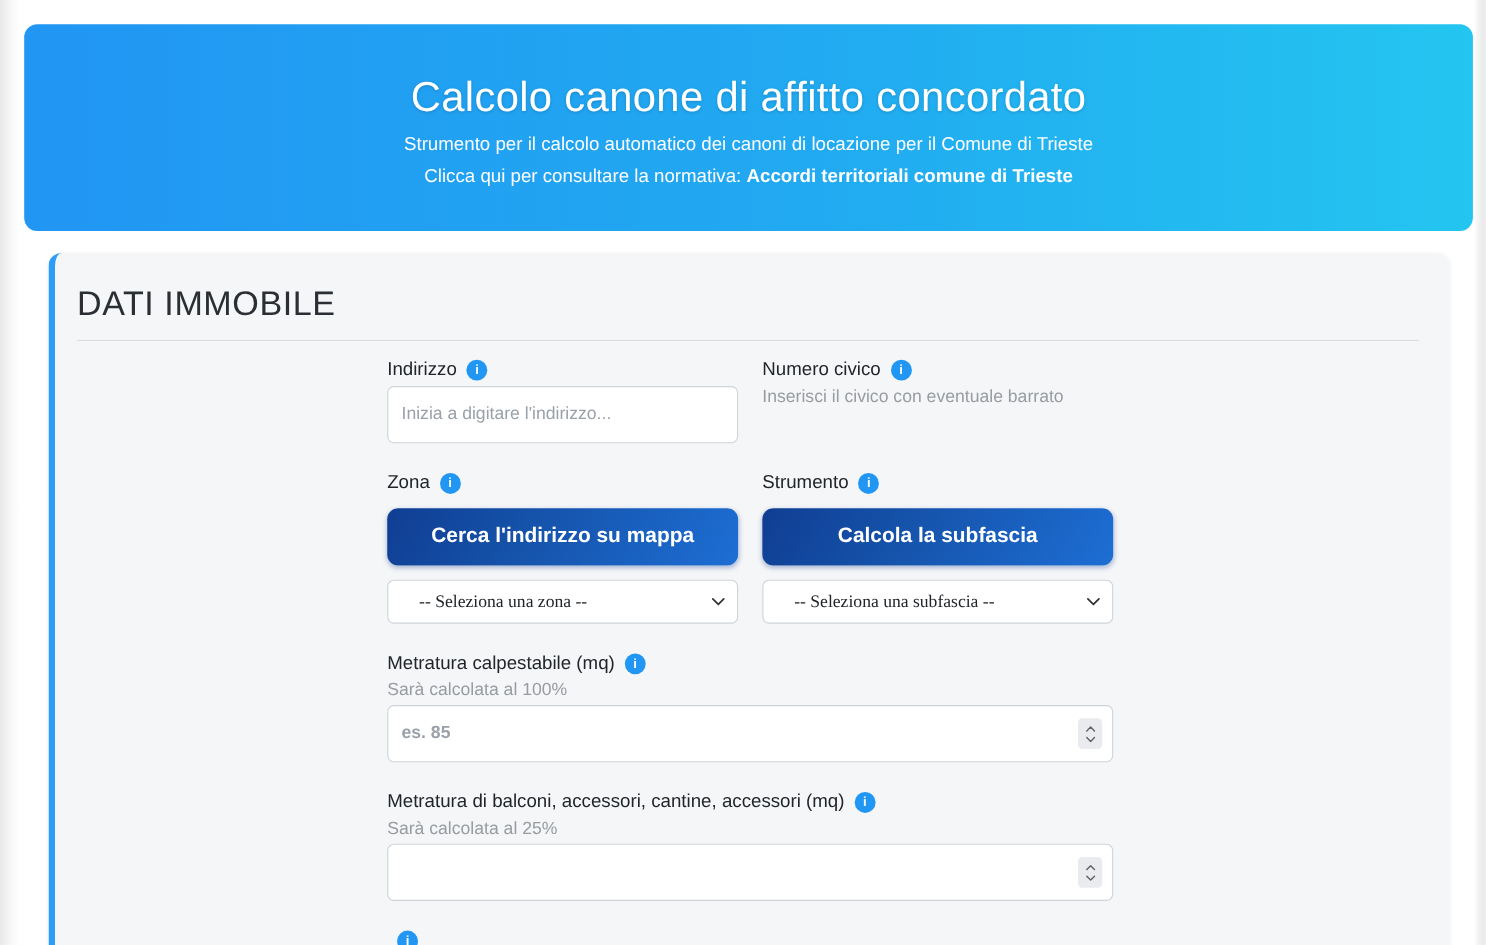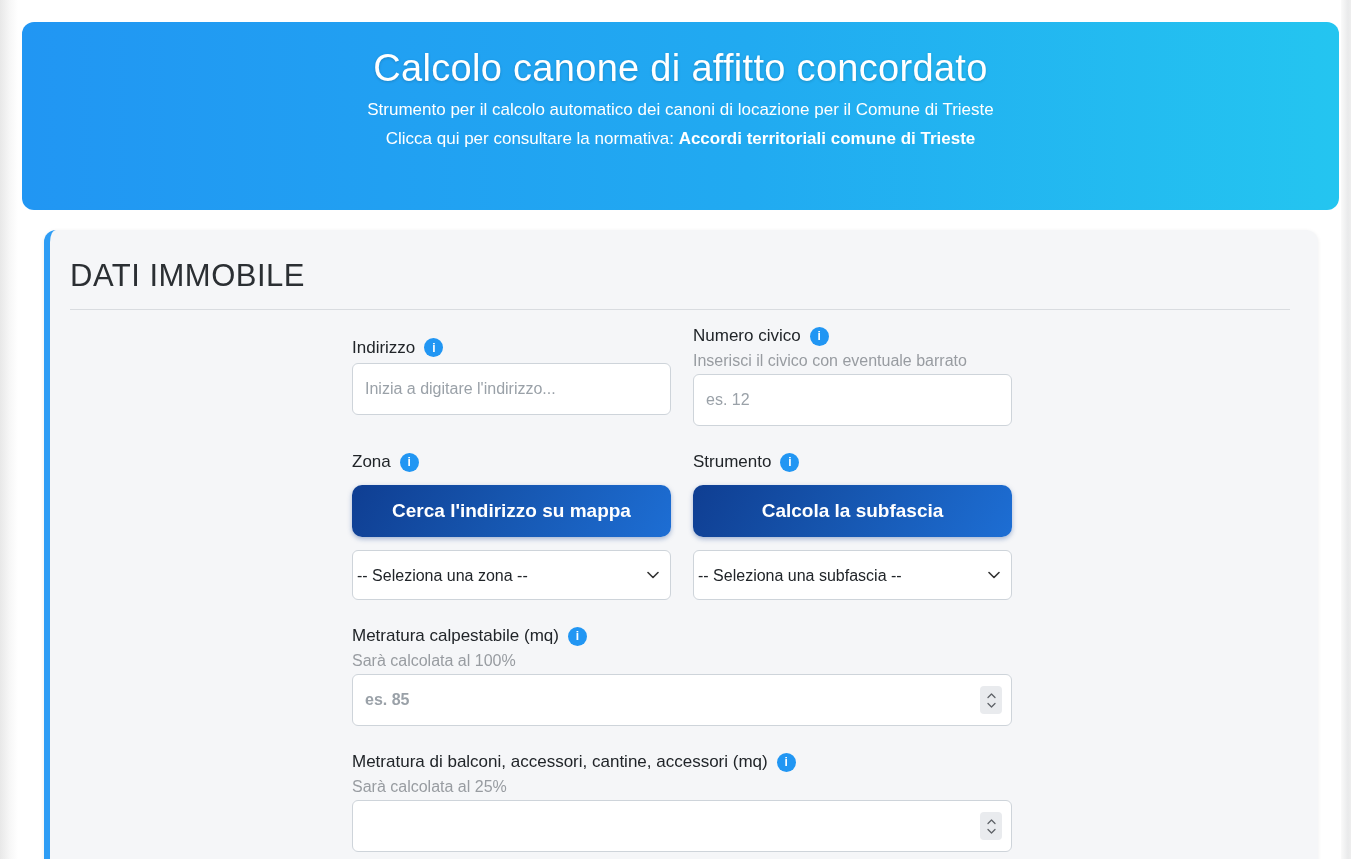--- a/index.html
+++ b/index.html
@@ -16,21 +16,21 @@
   .scroll-strip {
     position:absolute; right:0; top:0; width:10px; height:100%;
     background:linear-gradient(90deg,#fafafa 0%,#e9eaeb 70%,#eeeeee 100%);
   }
 
   
   .hero {
     position:absolute; left:22px; top:22px; width:1317px; height:188px;
     border-radius:12px;
     background:linear-gradient(90deg,#2196f3 0%,#21aaf1 55%,#24c5f0 100%);
-    color:#ffffff; text-align:center; padding-top:25px;
+    color:#ffffff; text-align:center; padding-top:46px;
   }
   .hero h1 {
     font-size:38px; font-weight:400; letter-spacing:0.3px;
     text-shadow:0 1px 3px rgba(0,0,0,0.18);
   }
   .hero .sub { margin-top:10px; font-size:17px; font-weight:400; }
   .hero .norm { margin-top:9px; font-size:17px; }
   .hero .norm-link { color:#ffffff; font-weight:700; text-decoration:none; cursor:pointer; }
 
   
@@ -41,21 +41,21 @@
   }
   .card h2 {
     margin:28px 26px 0 20px; font-size:31px; font-weight:400; color:#2b2f33;
     letter-spacing:0.5px;
   }
   .divider { margin:15px 28px 0 20px; border-bottom:1px solid #d9dce0; }
 
   .form-area { width:660px; margin:15px 0 0 302px; }
   .row { margin-top:0; }
   .row + .row { margin-top:25px; }
-  .two-col { display:flex; gap:22px;align-items:center; }
+  .two-col { display:flex; gap:22px; }
   .two-col .col { flex:1; min-width:0; }
 
   .label-line { display:flex; align-items:center; height:22px; }
   .label { font-size:17px; color:#212529; }
   .info {
     display:inline-flex; width:19px; height:19px; margin-left:9px;
     border-radius:50%; background:#2196f3; color:#ffffff;
     font-size:12px; font-weight:700; font-style:normal;
     align-items:center; justify-content:center; cursor:pointer; flex:0 0 auto;
   }
@@ -71,23 +71,23 @@
   .btn {
     display:block; width:100%; height:52px; margin-top:12px;
     border:none; border-radius:10px; cursor:pointer;
     background:linear-gradient(120deg,#0f3e92 0%,#1655ae 45%,#1d6ed4 100%);
     color:#ffffff; font-size:19px; font-weight:700; font-family:inherit;
     box-shadow:0 2px 5px rgba(13,60,140,0.35);
   }
 
   .select-wrap { position:relative; margin-top:13px; }
   .select-wrap select {
-    width:100%; height:50px; padding:0 34px 0 4px;
+    width:100%; height:40px; padding:0 34px 0 28px;
     border:1px solid #ced4da; border-radius:6px; background:#ffffff;
-    font-size:16px; color:#212529; font-family:Liberation Sans, sans-serif;
+    font-size:16px; color:#212529; font-family:Liberation Serif, serif;
     appearance:none; -webkit-appearance:none; cursor:pointer; outline:none;
   }
   .select-wrap .chev {
     position:absolute; right:12px; top:50%; transform:translateY(-50%);
     pointer-events:none; display:flex;
   }
 
   .num-wrap { position:relative; margin-top:4px; }
   .num-wrap .num-input { margin-top:0; padding-right:44px;font-weight:bold; }
   .num-input::-webkit-outer-spin-button, .num-input::-webkit-inner-spin-button {
@@ -125,21 +125,20 @@
             <span class="info">i</span>
           </div>
           <input type="text" class="text-input" placeholder="Inizia a digitare l'indirizzo..." style="">
         </div>
         <div class="col">
           <div class="label-line">
             <span class="label">Numero civico</span>
             <span class="info">i</span>
           </div>
           <div class="helper">Inserisci il civico con eventuale barrato</div>
-          <input type="text" class="text-input" placeholder="es. 12" style="">
         </div>
       </div>
 
       <div class="row two-col">
         <div class="col">
           <div class="label-line">
             <span class="label">Zona</span>
             <span class="info">i</span>
           </div>
           <button class="btn">Cerca l'indirizzo su mappa</button>

